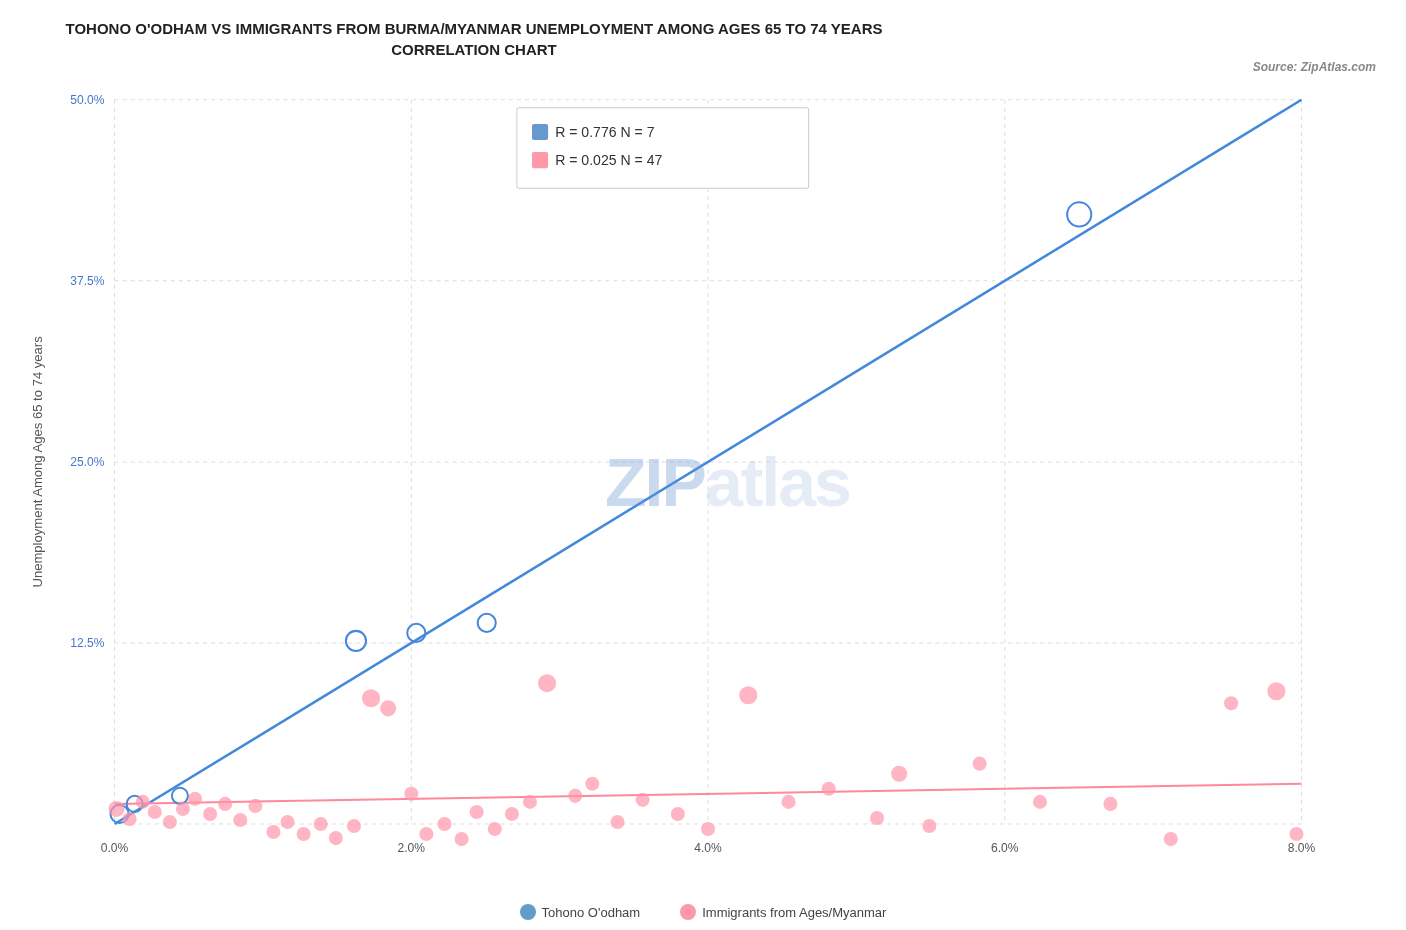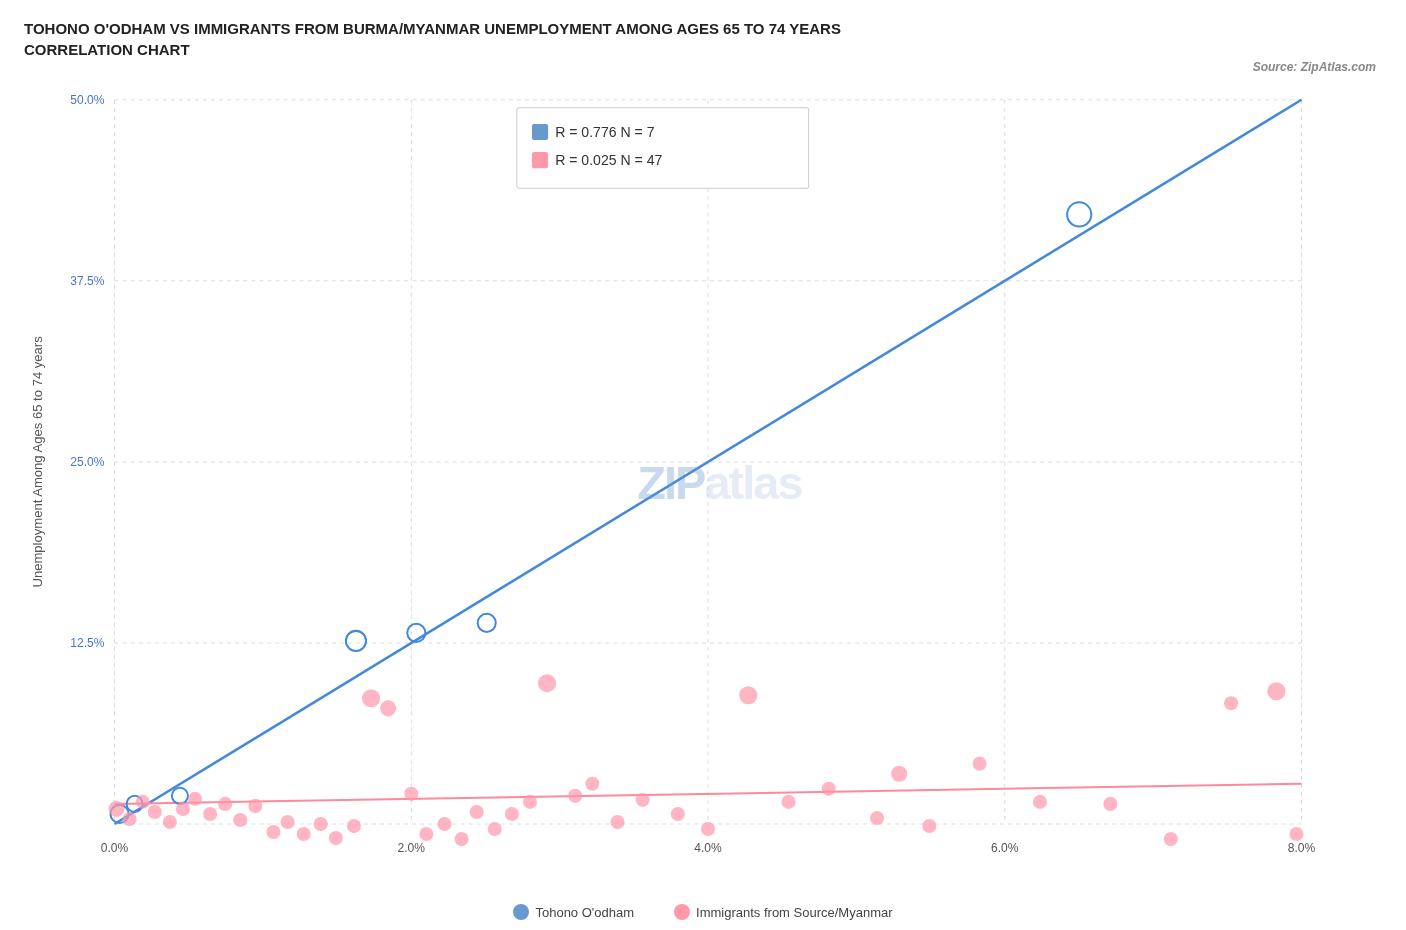--- a/index.html
+++ b/index.html
@@ -9,20 +9,21 @@
       width: 1406px;
       height: 930px;
       overflow: hidden;
     }
     .page {
       width: 1406px;
       height: 930px;
       padding: 18px 24px 10px 24px;
       display: flex;
       flex-direction: column;
+      text-align: center;
     }
     .title {
       font-size: 15px;
       font-weight: bold;
       color: #222;
       line-height: 1.4;
       margin-bottom: 4px;
       max-width: 900px;
     }
     .source {
@@ -41,21 +42,21 @@
     }
     svg.main-chart {
       width: 100%;
       height: 100%;
     }
     .watermark {
       position: absolute;
       top: 50%;
       left: 50%;
       transform: translate(-40%, -50%);
-      font-size: 47px;
+      font-size: 68px;
       font-weight: bold;
       color: rgba(180, 200, 230, 0.35);
       pointer-events: none;
       white-space: nowrap;
       letter-spacing: -2px;
     }
     .watermark span.zip {
       color: rgba(100, 150, 210, 0.35);
     }
     .watermark span.atlas {
@@ -194,16 +195,16 @@
     </svg>
   </div>
 
   <div class="bottom-legend">
     <div class="legend-item">
       <div class="legend-dot" style="background:#6699cc;"></div>
       <span>Tohono O'odham</span>
     </div>
     <div class="legend-item">
       <div class="legend-dot" style="background:#ff99aa;"></div>
-      <span>Immigrants from Source/Myanmar</span>
+      <span>Immigrants from Ages/Myanmar</span>
     </div>
   </div>
 </div>
 
 </body></html>

